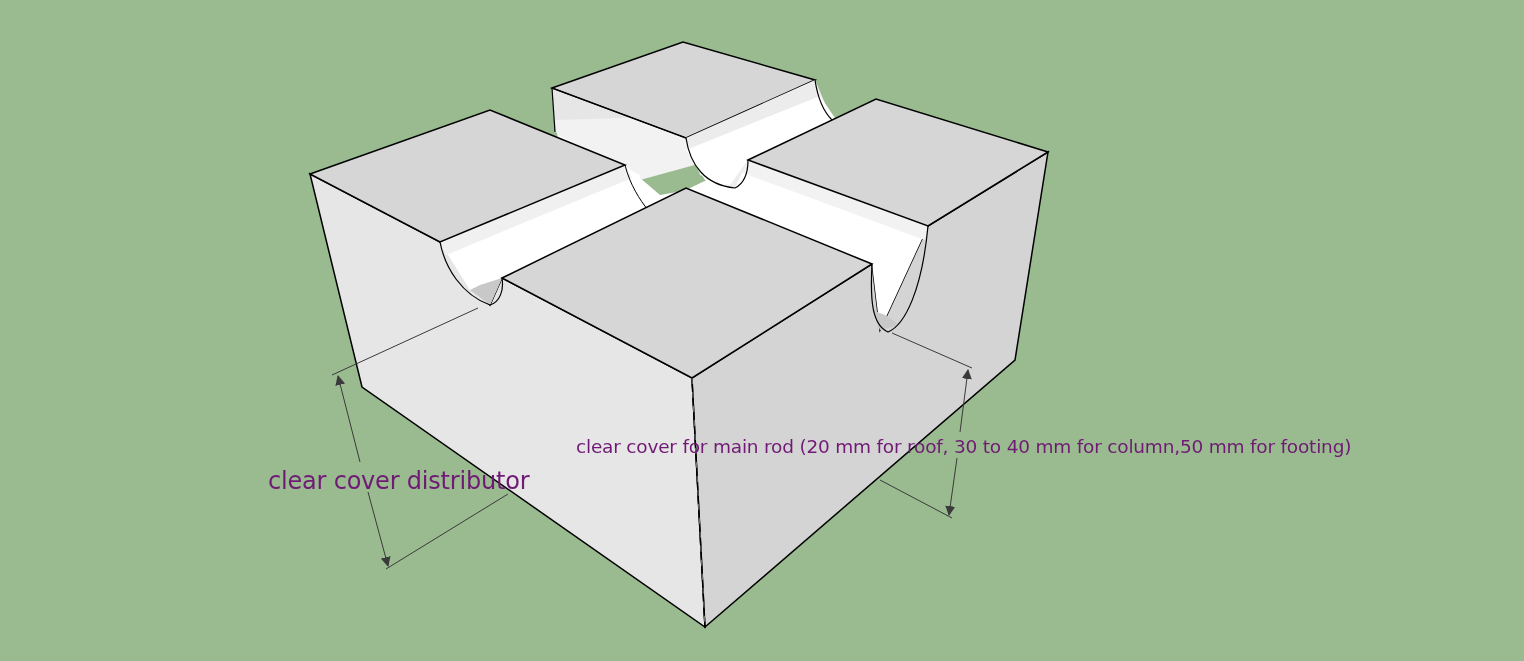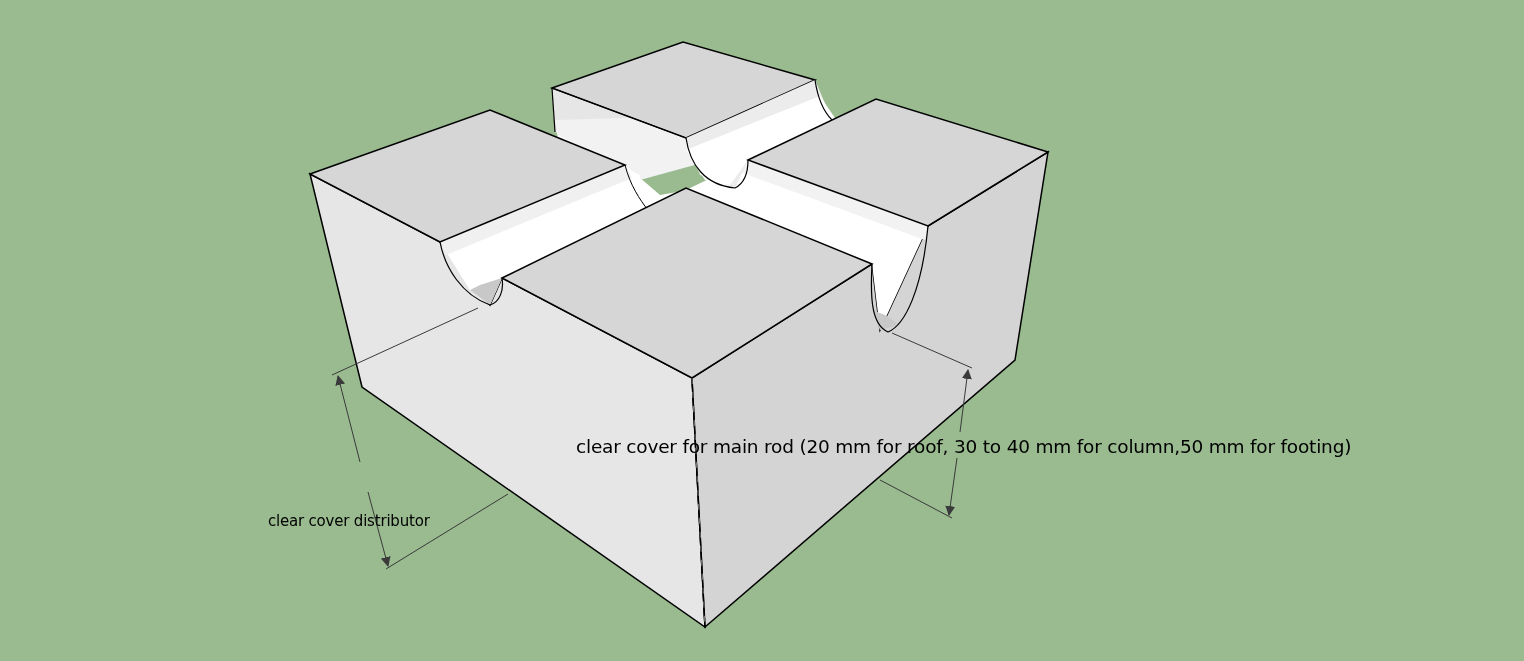--- a/index.html
+++ b/index.html
@@ -6,27 +6,27 @@
     body {
       width: 1524px; height: 661px; overflow: hidden;
       background: #99bb8f;
       font-family: "DejaVu Sans", sans-serif;
     }
     .canvas { position: absolute; left: 0; top: 0; width: 1524px; height: 661px; }
     .label {
       position: absolute;
       font-family: "DejaVu Sans", sans-serif;
       font-size: 18px;
-      color: #000000;
+      color: #701a75;
       white-space: nowrap;
       letter-spacing: -0.2px;
       line-height: 1;
     }
     #lbl-main { left: 576px; top: 438px; font-size: 18.5px; }
-    #lbl-dist { left: 268px; top: 469px; font-size: 15px; margin-top: 45px; }
+    #lbl-dist { left: 268px; top: 469px; font-size: 24px; }
   </style>
 </head>
 <body>
 
 <svg class="canvas" viewBox="0 0 1524 661" width="1524" height="661" xmlns="http://www.w3.org/2000/svg">
   <defs>
     <marker id="arrow" markerWidth="10" markerHeight="14" refX="9" refY="7" orient="auto" markerUnits="userSpaceOnUse">
       <path d="M0,2 L10,7 L0,12 Z" fill="#3a3a3a"></path>
     </marker>
   </defs>

